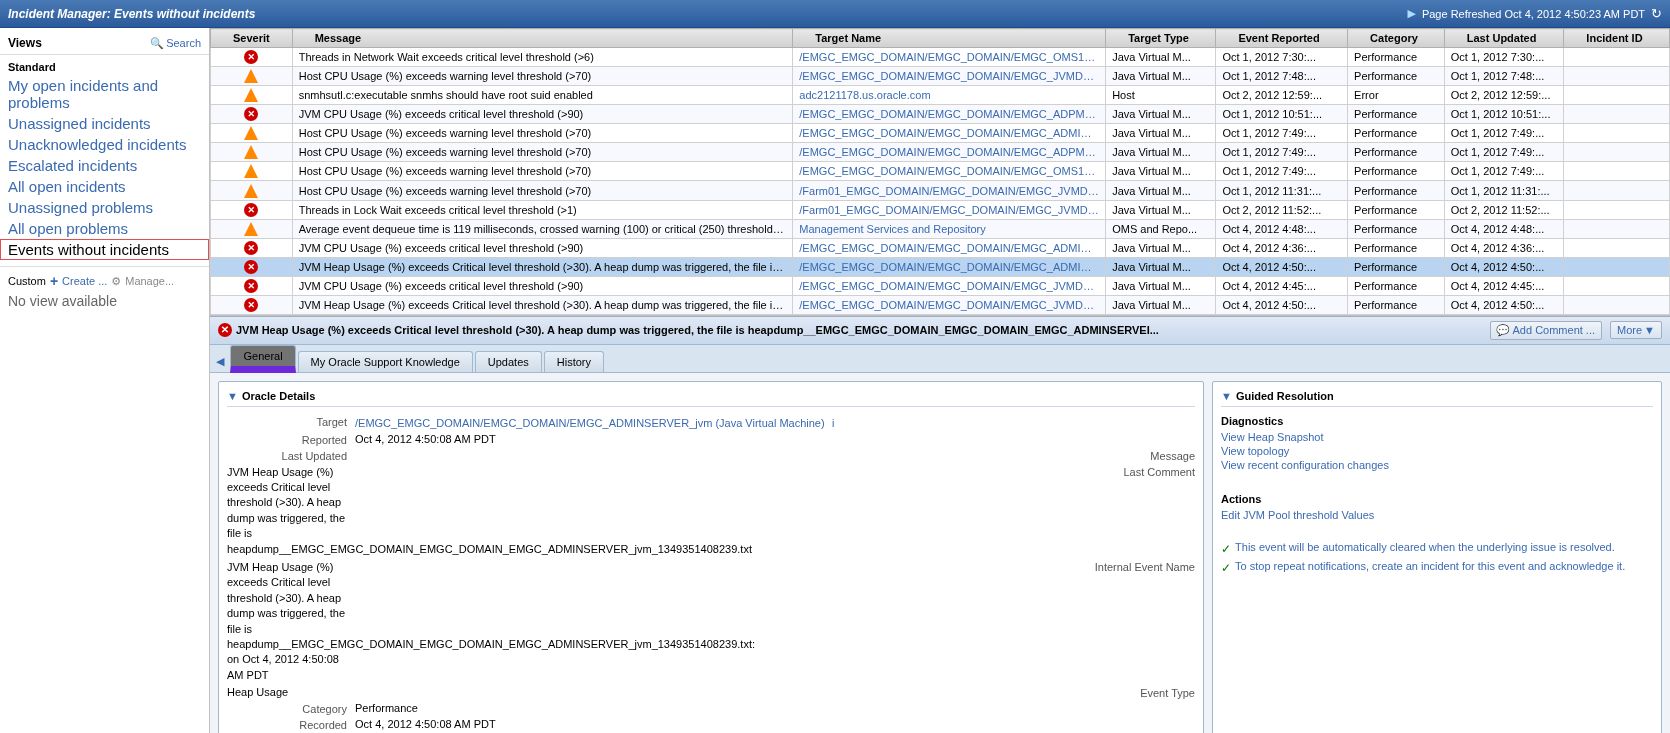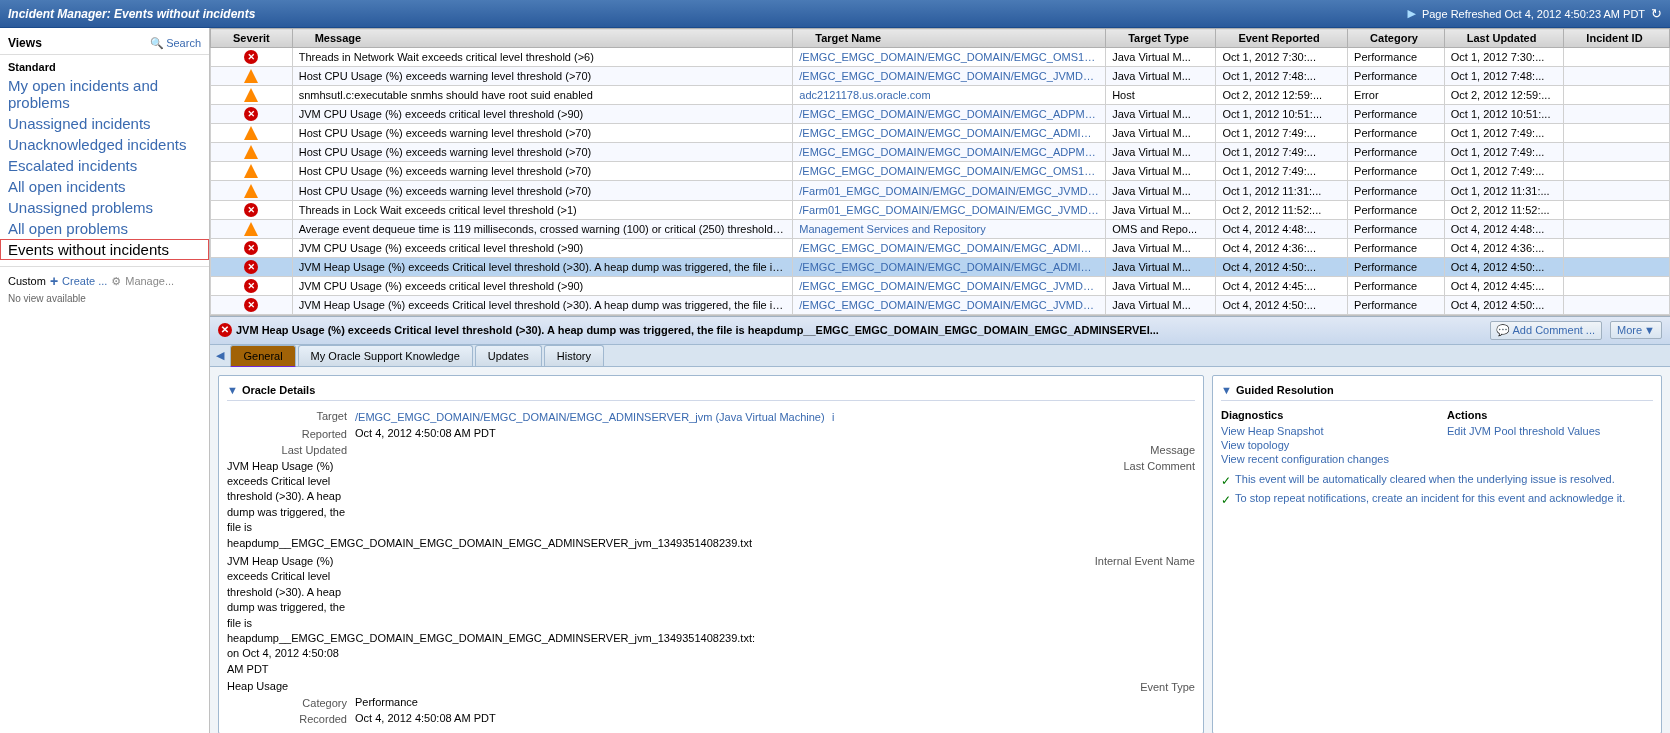--- a/index.html
+++ b/index.html
@@ -41,21 +41,21 @@
       padding: 4px 8px;
       border-bottom: 1px solid #ddd;
     }
     .sidebar-header-title { font-weight: bold; font-size: 12px; }
     .sidebar-search { display: flex; align-items: center; gap: 2px; color: #3a6ab0; cursor: pointer; font-size: 11px; }
     .sidebar-section-title { font-weight: bold; padding: 6px 8px 2px; font-size: 11px; }
     .sidebar-item { padding: 2px 8px; cursor: pointer; color: #3a6ab0; text-decoration: none; display: block; font-size: 15px; }
     .sidebar-item.active { border: 1px solid #e05050; color: #000; padding: 1px 7px; }
     .sidebar-create { color: #3a6ab0; cursor: pointer; display: flex; align-items: center; gap: 2px; text-align: right; }
     .sidebar-manage { color: #888; cursor: pointer; display: flex; align-items: center; gap: 2px; }
-    .sidebar-no-view { padding: 2px 8px; color: #666; font-size: 10px; }
+    .sidebar-no-view { padding: 2px 8px; color: #666; font-size: 14px; }
 
     
     .content-area {
       flex: 1;
       display: flex;
       flex-direction: column;
       overflow: hidden;
     }
 
     
@@ -116,22 +116,22 @@
       padding: 4px 12px;
       cursor: pointer;
       border: 1px solid #a0b8d0;
       border-bottom: none;
       background: linear-gradient(to bottom, #e8f0f8, #d0dce8);
       margin-right: 2px;
       border-radius: 3px 3px 0 0;
       font-size: 11px;
     }
     .detail-tab.active {
-      background: #a16207;
-      border-bottom: 1px solid #6d28d9;
+      background: #737373;
+      border-bottom: 7px solid #6d28d9;
       margin-bottom: -1px;
     }
 
     .detail-content {
       display: flex;
       gap: 8px;
       padding: 8px;
     }
 
     .event-details-panel {
@@ -159,21 +159,21 @@
     .detail-value.link { color: #3a6ab0; }
 
     .guided-resolution-panel {
       width: 450px;
       min-width: 350px;
       background: #fff;
       border: 1px solid #a0b8d0;
       border-radius: 2px;
       padding: 8px;
     }
-    .guided-columns { display: flex; gap: 20px; margin-bottom: 6px; }
+    .guided-columns { display: flex; gap: 20px; margin-bottom: 18px; flex-direction: column; }
     .guided-col { flex: 1; }
     .guided-col-title { font-weight: bold; margin-bottom: 4px; font-size: 11px; }
     .guided-link { color: #3a6ab0; cursor: pointer; font-size: 11px; display: block; margin-bottom: 2px; }
     .guided-check { display: flex; align-items: flex-start; gap: 4px; margin-bottom: 4px; font-size: 11px; color: #3a6ab0; }
     .check-icon { color: #007700; font-size: 12px; flex-shrink: 0; margin-top: 1px; }
   </style>
 </head>
 <body>
 
 <div class="app-header">

